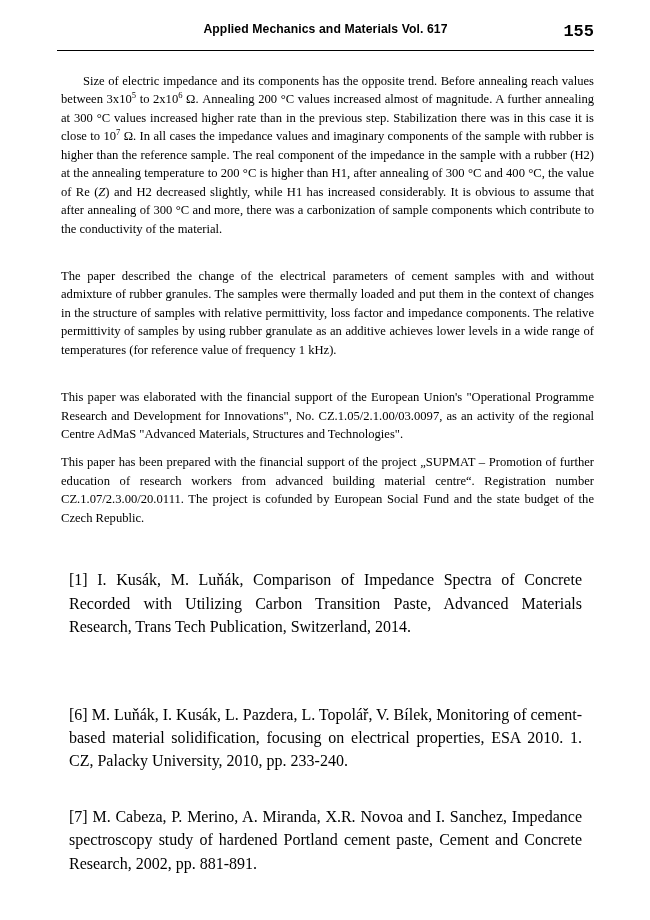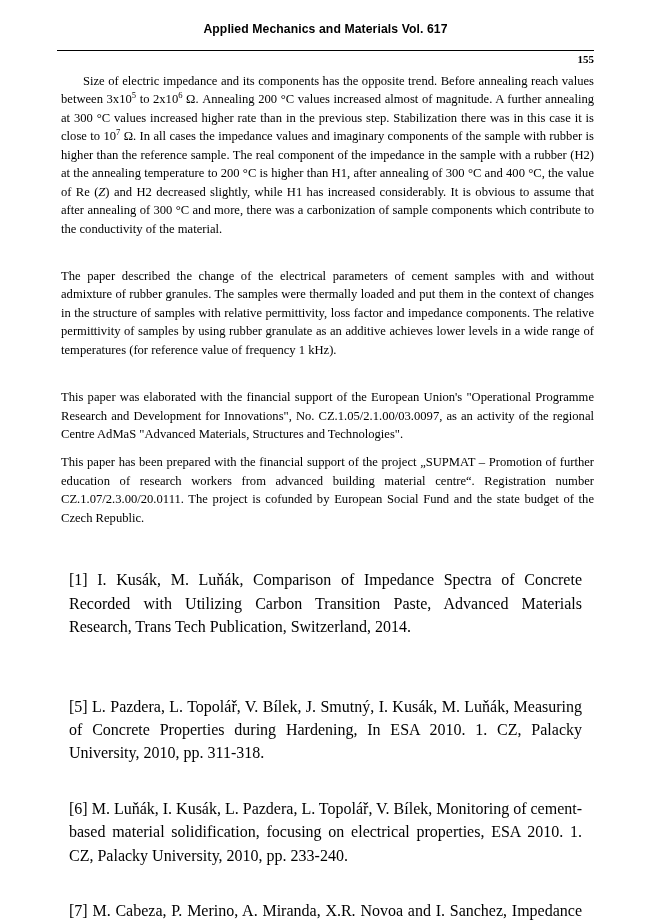--- a/index.html
+++ b/index.html
@@ -34,24 +34,23 @@
     font-family: "Liberation Sans", "DejaVu Sans", sans-serif;
     font-weight: bold;
     font-size: 12.2px;
     letter-spacing: 0.1px;
     white-space: nowrap;
   }
   .header-pagenum {
     position: absolute;
     right: 0;
     top: 0;
-    font-family: Liberation Serif, serif;
+    font-family: Liberation Mono, monospace;
     font-weight: bold;
-    font-size: 11px;
-    margin-top: 31px;
+    font-size: 17px;
   }
   .header-rule {
     position: absolute;
     top: 50px;
     left: 57px;
     width: 537px;
     height: 1px;
     background: #000000;
   }
   .content {
@@ -123,20 +122,19 @@
     <p class="body-text">This paper has been prepared with the financial support of the project „SUPMAT – Promotion of further education of research workers from advanced building material centre“. Registration number CZ.1.07/2.3.00/20.0111. The project is cofunded by European Social Fund and the state budget of the Czech Republic.</p>
 
     <div class="gap-before-heading"></div>
     <div class="gap-after-heading"></div>
 
     <p class="ref-item">[1]  I. Kusák, M. Luňák, Comparison of Impedance Spectra of Concrete Recorded with Utilizing Carbon Transition Paste, Advanced Materials Research, Trans Tech Publication, Switzerland, 2014.</p>
     <div class="gap-ref"></div>
     <div class="gap-ref"></div>
     <div class="gap-ref"></div>
     <div class="gap-ref"></div>
-    <p class="ref-item">[5]  L. Pazdera, L. Topolář, V. Bílek, J. Smutný, I. Kusák, M. Luňák, Measuring of Concrete Properties during Hardening, In ESA 2010. 1. CZ, Palacky University, 2010, pp. 311-318.</p>
     <div class="gap-ref"></div>
     <p class="ref-item">[6]  M. Luňák, I. Kusák, L. Pazdera, L. Topolář, V. Bílek, Monitoring of cement-based material solidification, focusing on electrical properties, ESA 2010. 1. CZ, Palacky University, 2010, pp. 233-240.</p>
     <div class="gap-ref"></div>
     <p class="ref-item">[7]  M. Cabeza, P. Merino, A. Miranda, X.R. Novoa and I. Sanchez, Impedance spectroscopy study of hardened Portland cement paste, Cement and Concrete Research, 2002, pp. 881-891.</p>
 
   </div>
 </div>
 
 </body></html>

